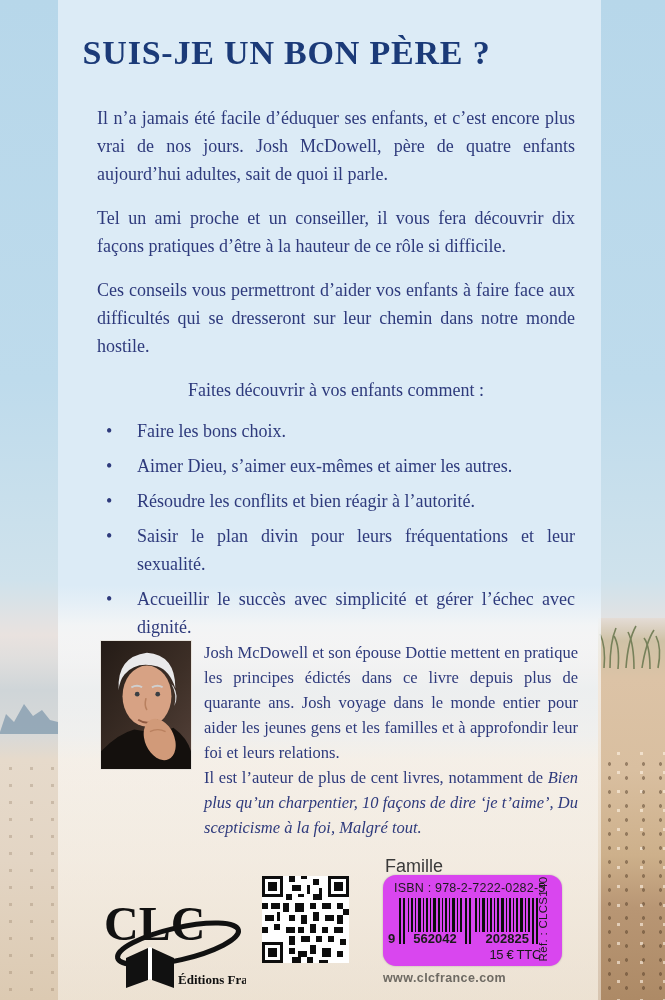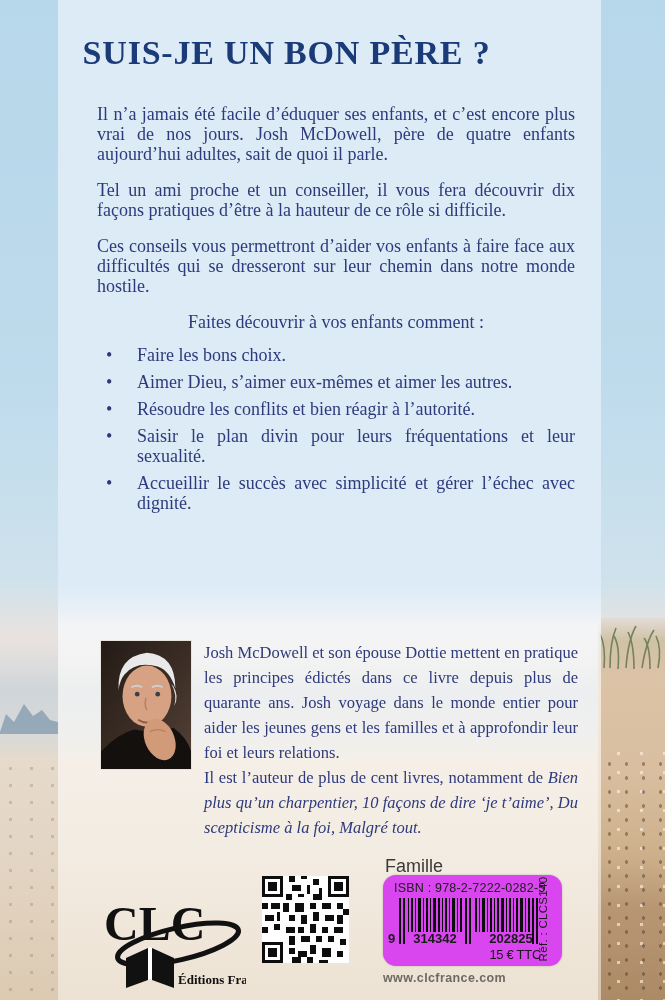--- a/index.html
+++ b/index.html
@@ -33,21 +33,21 @@
       #dcebf6 0%, #dcebf6 58.5%,
       rgba(245,248,250,.82) 62.5%,
       rgba(255,255,255,.62) 67%,
       rgba(253,250,244,.6) 86%,
       rgba(250,245,237,.55) 100%);}
 
   
   .title{position:absolute;left:58px;top:34px;width:457px;text-align:center;
     color:#1b3a78;font-weight:bold;font-size:34px;letter-spacing:.8px;}
   .text-block{position:absolute;left:97px;top:104px;width:478px;
-    color:#2e3a7c;font-size:18px;line-height:20px;text-align:justify;}
+    color:#2e3a7c;font-size:18px;line-height:28px;text-align:justify;}
   .text-block p{margin:0 0 16px 0;}
   .text-block .intro{margin-bottom:13px;text-align:center;}
   .bullets{list-style:none;margin:0;padding:0;}
   .bullets li{position:relative;padding-left:40px;margin-bottom:7px;}
   .bullets li::before{content:"•";position:absolute;left:9px;top:0;}
 
   
   .bio{position:absolute;left:100px;top:640px;width:478px;display:flex;gap:12px;}
   .portrait{flex:0 0 92px;width:92px;height:130px;border:1px solid #e8e4de;box-sizing:border-box;}
   .bio-text{flex:1;color:#2e3a7c;font-size:16.5px;line-height:25px;text-align:justify;}
@@ -58,21 +58,21 @@
   .qr{position:absolute;left:262px;top:876px;width:87px;height:87px;}
   .category{position:absolute;left:385px;top:856px;width:170px;
     font-family:"Liberation Sans",sans-serif;font-size:18px;color:#3a3a3a;}
   .barcode-box{position:absolute;left:383px;top:875px;width:179px;height:91px;
     background:#d946ef;border-radius:13px;box-shadow:0 0 2px rgba(0,0,0,.25);
     font-family:"Liberation Sans",sans-serif;color:#1a1a1a;}
   .isbn{position:absolute;left:11px;top:6px;font-size:12.5px;letter-spacing:.2px;}
   .bars-wrap{position:absolute;left:8px;top:23px;width:150px;height:48px;}
   .bar-digits{position:absolute;left:0;bottom:0;width:150px;height:14px;font-size:13px;font-weight:bold;}
   .bar-digits span{position:absolute;bottom:0;background:transparent;}
-  .d1{left:-3px;} .d2{left:16px;width:56px;text-align:center;} .d3{left:92px;width:56px;text-align:center;}
+  .d1{left:-3px;} .d2{left:16px;width:56px;text-align:center;} .d3{left:82px;width:56px;text-align:right;}
   .price{position:absolute;left:8px;top:72px;width:150px;text-align:right;
     font-size:13px;font-family:"Liberation Sans",sans-serif;letter-spacing:-.3px;}
   .ref{position:absolute;right:-24px;top:38px;transform:rotate(-90deg);transform-origin:center;
     font-size:11.5px;letter-spacing:.3px;white-space:nowrap;}
   .website{position:absolute;left:383px;top:971px;width:179px;text-align:left;
     font-family:"Liberation Sans",sans-serif;font-size:12.5px;font-weight:bold;
     color:#6e6a63;letter-spacing:.4px;}
 </style>
 </head>
 <body>
@@ -253,21 +253,21 @@
             <rect x="125" y="0" width="2" height="34"></rect>
           <rect x="129" y="0" width="3" height="34"></rect>
             <rect x="134" y="0" width="1" height="34"></rect>
             <rect x="137" y="0" width="2" height="34"></rect>
           <rect x="141" y="0" width="2" height="46"></rect>
             <rect x="145" y="0" width="2" height="46"></rect>
         </g>
       </svg>
       <div class="bar-digits">
         <span class="d1">9</span>
-        <span class="d2">314342</span>
+        <span class="d2">562042</span>
         <span class="d3">202825</span>
       </div>
     </div>
     <div class="price">15 € TTC</div>
     <div class="ref">Réf. : CLCS140</div>
   </div>
 
   <div class="website">www.clcfrance.com</div>
 
 </div>

